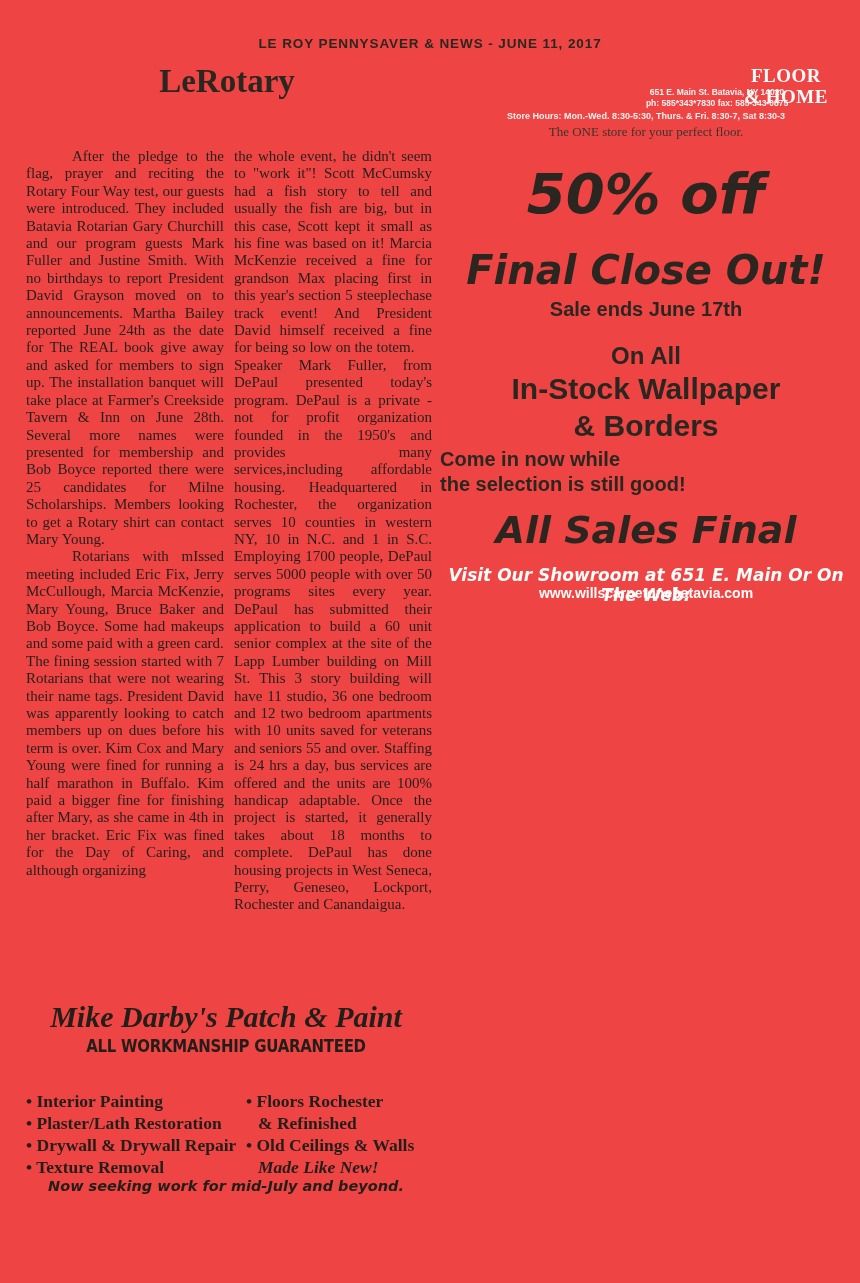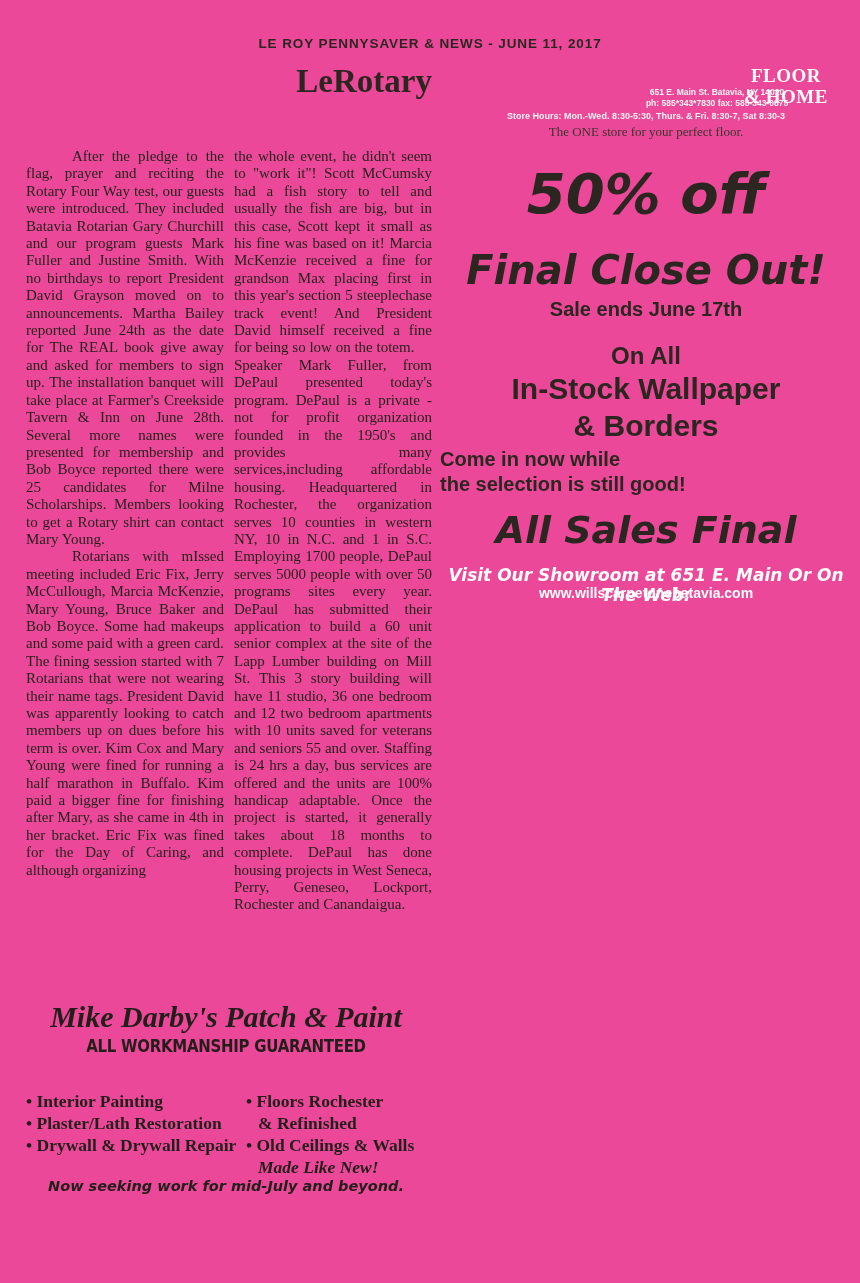--- a/index.html
+++ b/index.html
@@ -13,21 +13,21 @@
     height: 1283px;
     position: relative;
     font-family: "Liberation Serif", "DejaVu Serif", serif;
     color: #2b2720;
     overflow: hidden;
   }
   .page {
     position: relative;
     width: 860px;
     height: 1283px;
-    background: #ec4899;
+    background: #ef4444;
   }
 
   
   .masthead {
     position: absolute;
     top: 36px;
     left: 0;
     width: 860px;
     text-align: center;
     font-family: "Liberation Sans", "DejaVu Sans", sans-serif;
@@ -36,21 +36,21 @@
     letter-spacing: 0.9px;
     color: #2b2720;
   }
 
   
   .article-title {
     position: absolute;
     top: 60px;
     left: 22px;
     width: 410px;
-    text-align: right;
+    text-align: center;
     font-family: "Liberation Serif", "DejaVu Serif", serif;
     font-weight: bold;
     font-size: 33px;
     line-height: 42px;
     color: #2b2720;
   }
   .article-title .l2 { display: block; }
 
   
   .columns {
@@ -354,20 +354,21 @@
   </div>
 
   <div class="ad-darby">
     <div class="darby-title">Mike Darby's Patch &amp; Paint</div>
     <div class="darby-guar">ALL WORKMANSHIP GUARANTEED</div>
     <div class="darby-lists">
       <div class="darby-col left">
         <div>• Interior Painting</div>
         <div>• Plaster/Lath Restoration</div>
         <div>• Drywall &amp; Drywall Repair</div>
+        <div>• Texture Removal</div>
       </div>
       <div class="darby-col right">
         <div>• Floors Rochester</div>
         <div class="sub">&amp; Refinished</div>
         <div>• Old Ceilings &amp; Walls</div>
         <div class="italic">Made Like New!</div>
       </div>
     </div>
     <div class="darby-seek">Now seeking work for mid-July and beyond.</div>
   </div>

